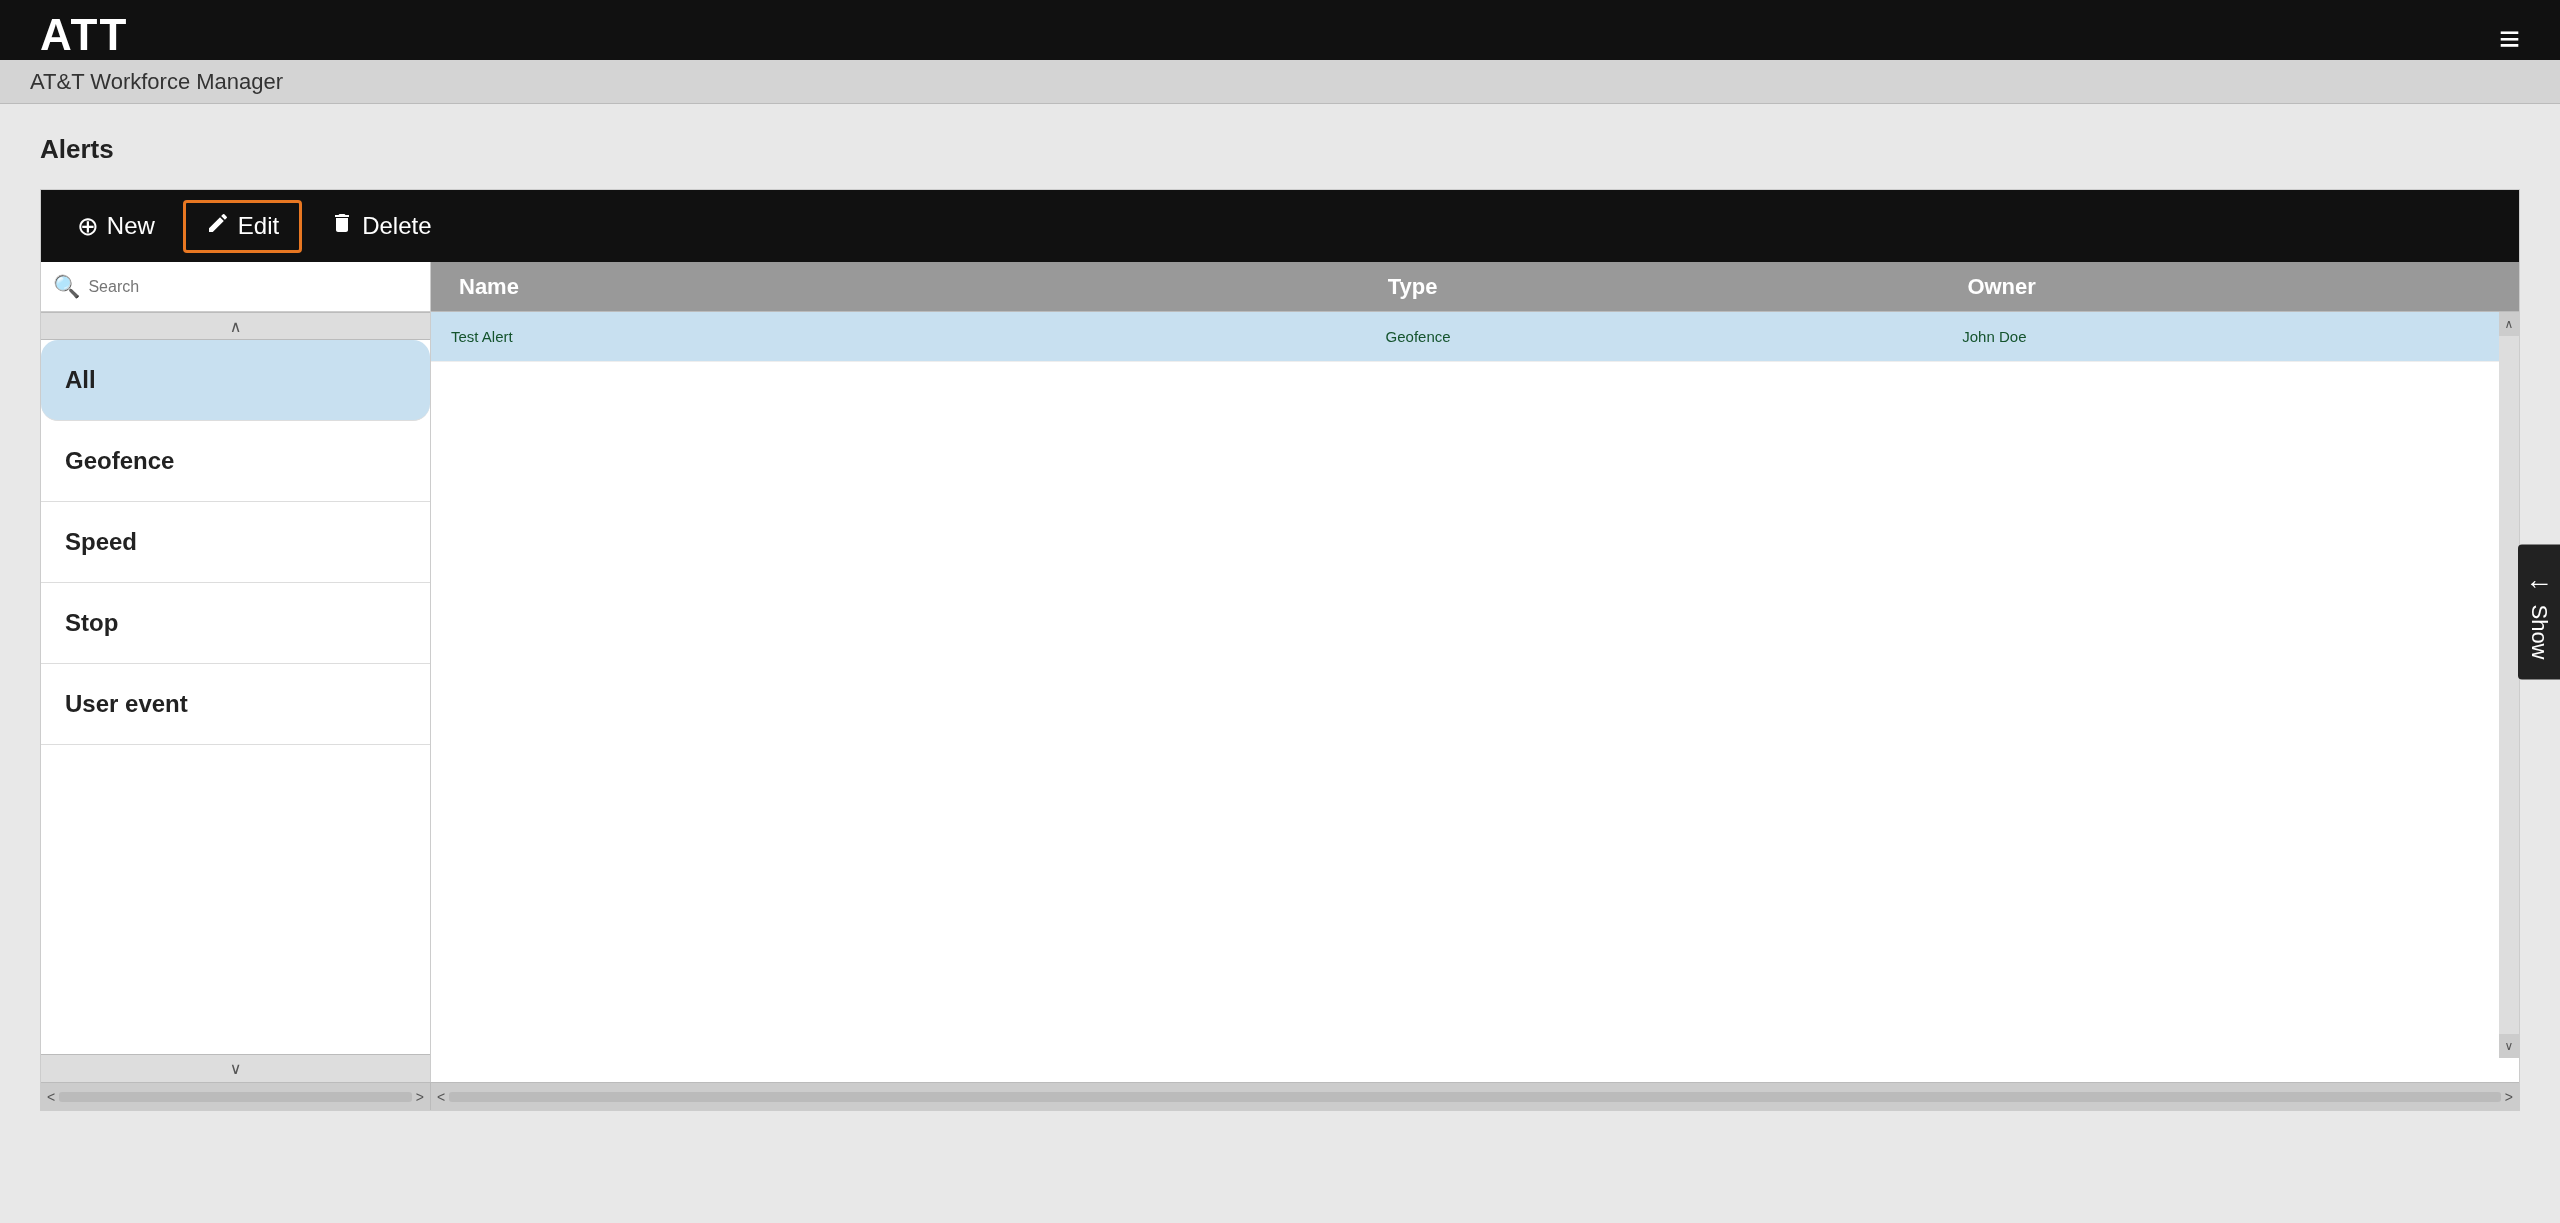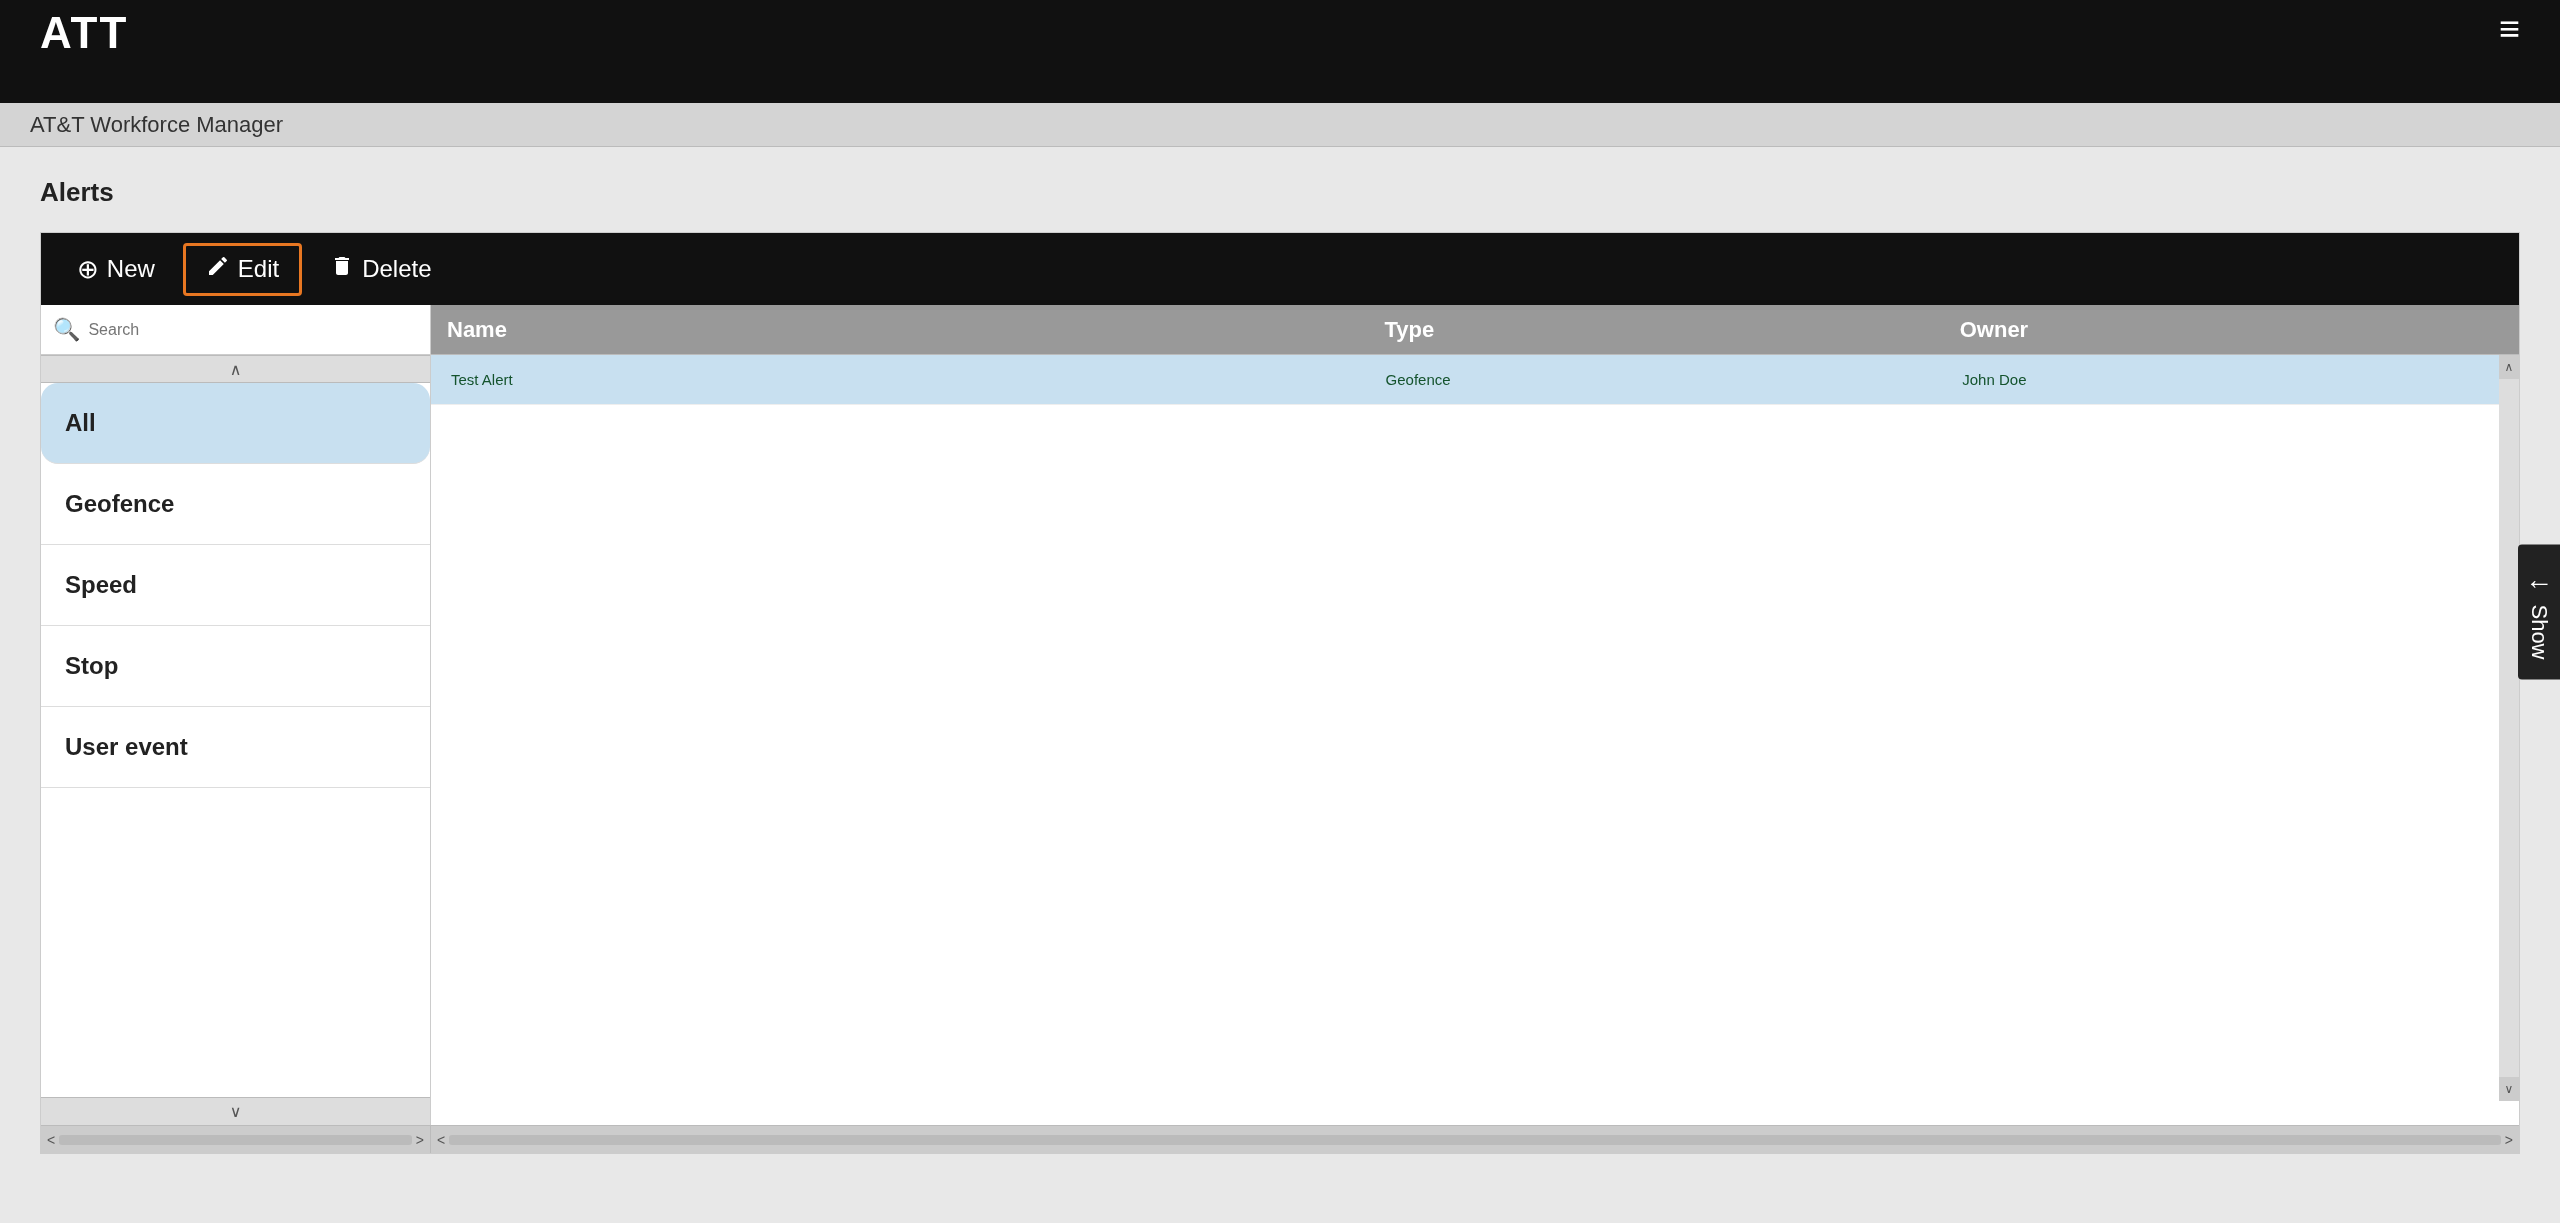--- a/index.html
+++ b/index.html
@@ -1,25 +1,25 @@
 <!DOCTYPE html>
 <html><head>
   <meta charset="utf-8">
   <style>
     * { box-sizing: border-box; margin: 0; padding: 0; }
     body { font-family: Arial, sans-serif; background: #e8e8e8; width: 2560px; min-height: 1223px; }
 
     
     .top-header {
       background: #111;
-      height: 103px;
-      display: flex;
-      align-items: flex-start;
+      height: 60px;
+      display: flex;
+      align-items: flex-end;
       justify-content: space-between;
-      padding: 8px 40px;
+      padding: 0 40px;
     }
     .top-header-logo {
       color: #fff;
       font-size: 44px;
       font-weight: bold;
       letter-spacing: 2px;
     }
     .top-header-menu {
       color: #fff;
       font-size: 36px;
@@ -179,21 +179,21 @@
       display: flex;
       background: #999;
       height: 50px;
       align-items: center;
       border-bottom: 1px solid #bbb;
     }
     .table-header-cell {
       font-size: 22px;
       font-weight: bold;
       color: #fff;
-      padding: 0 16px;
+      padding: 0 28px;
     }
     .col-name { flex: 2.5; }
     .col-type { flex: 1.5; }
     .col-owner { flex: 1.5; }
 
     .table-body {
       flex: 1;
       overflow-y: auto;
     }
 

